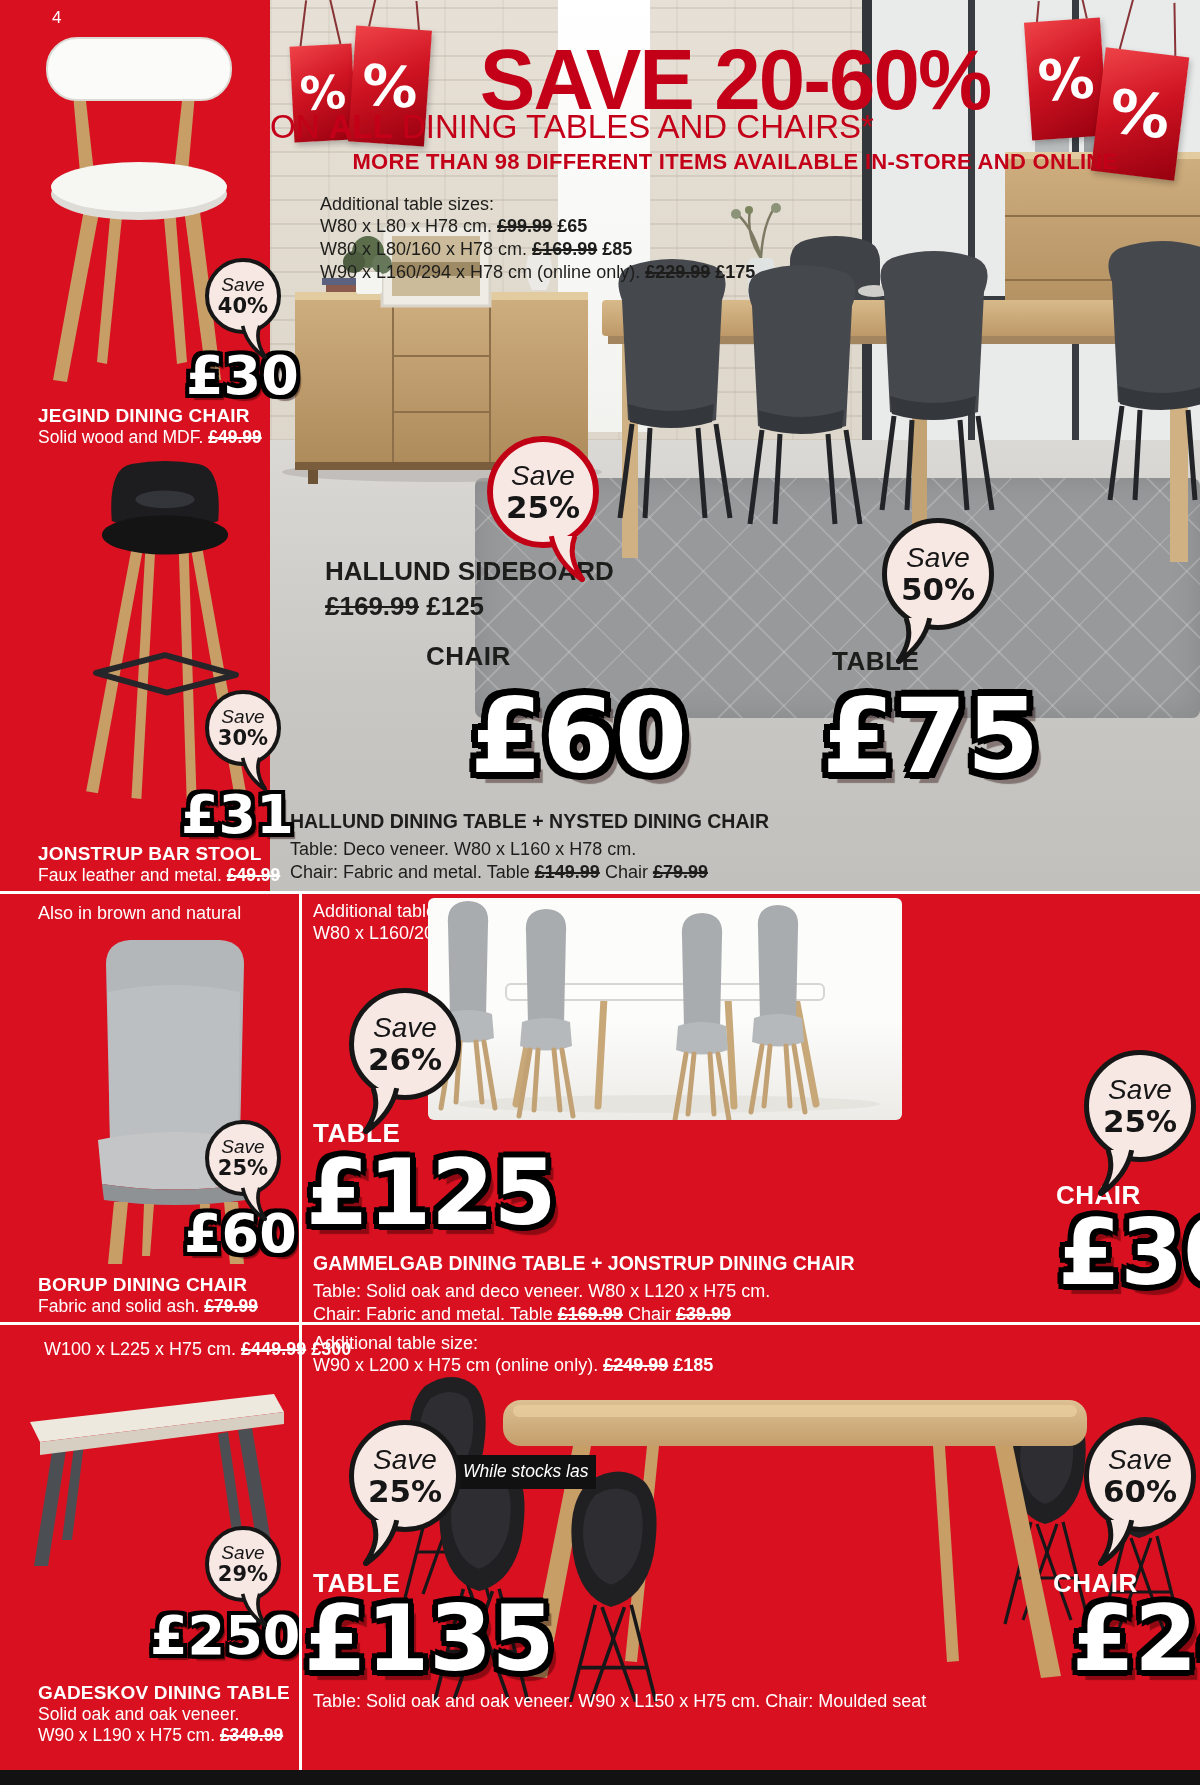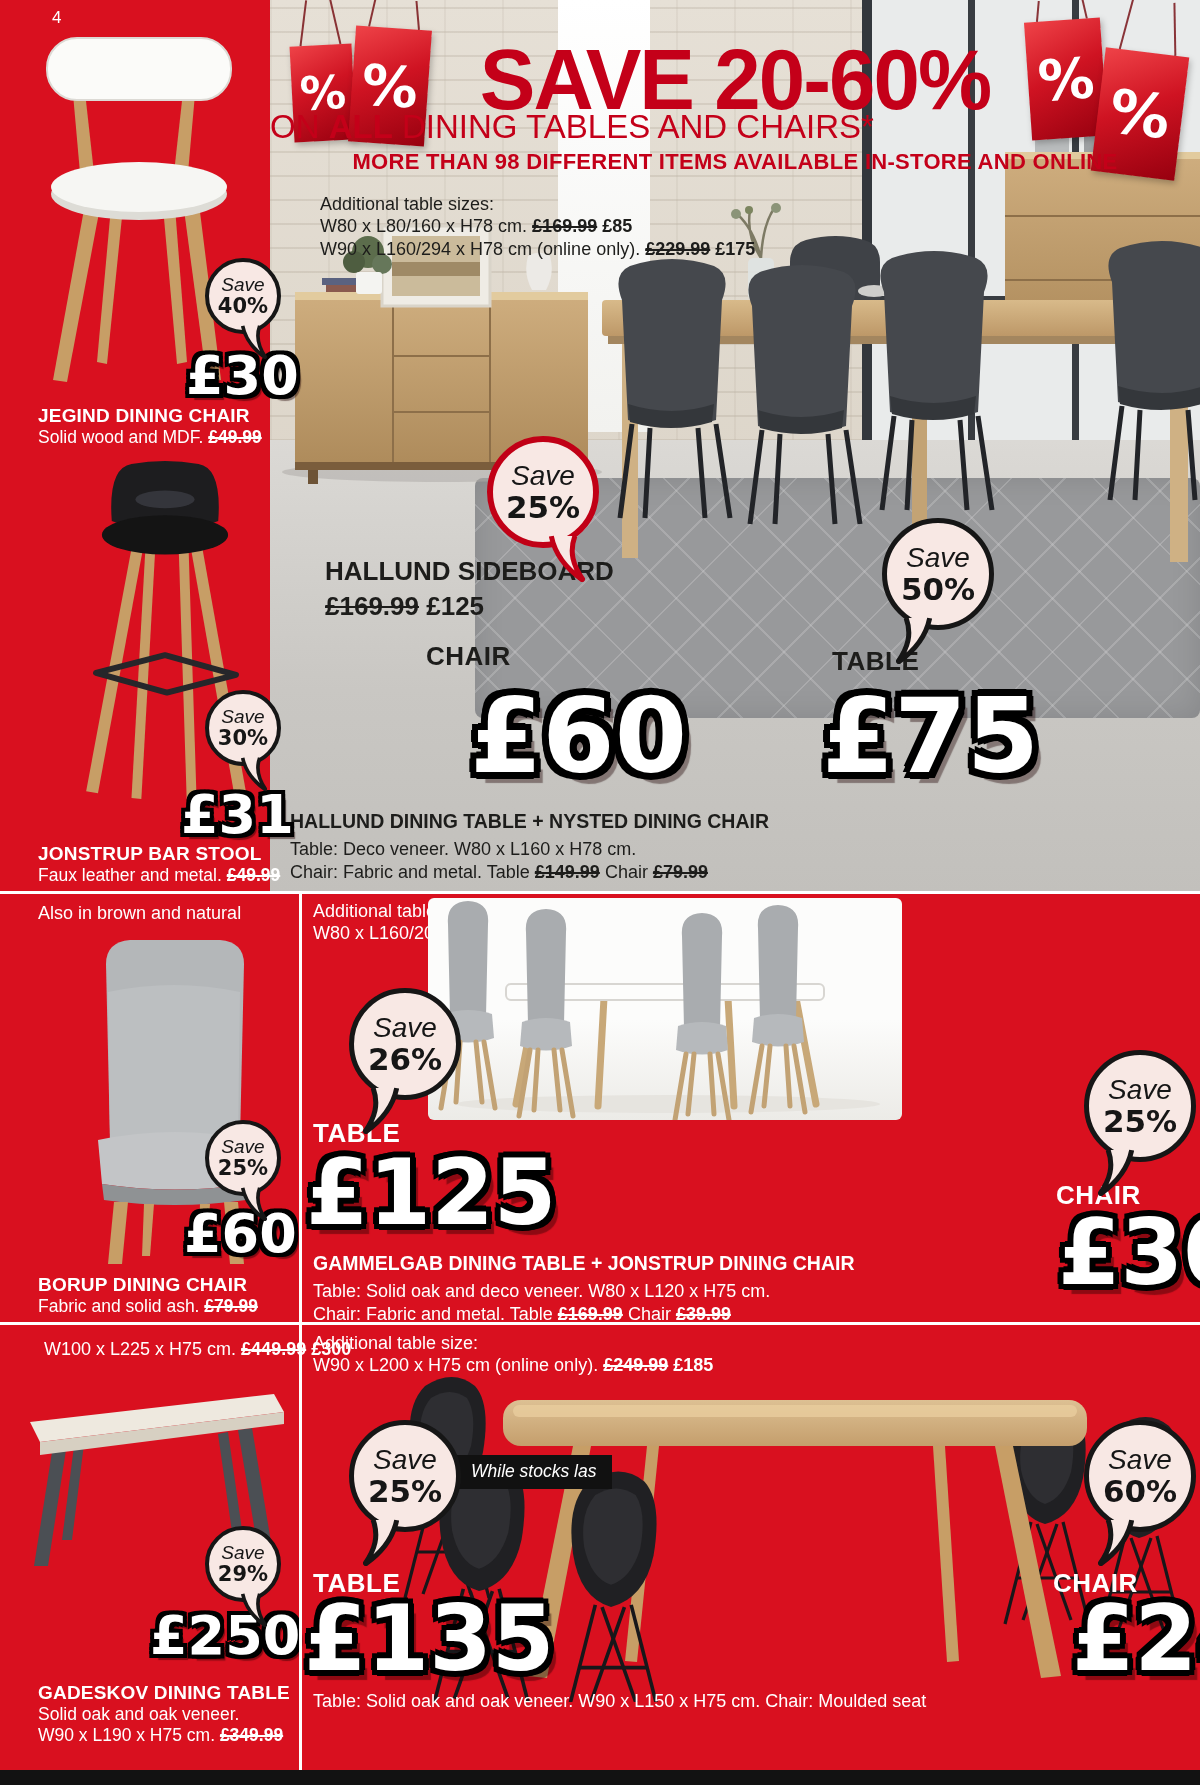--- a/index.html
+++ b/index.html
@@ -76,21 +76,21 @@
   .rug .pat{position:absolute;inset:0;border-radius:8px;opacity:.5;
        background:repeating-linear-gradient(45deg,transparent 0 36px,rgba(255,255,255,.35) 36px 38px),
                   repeating-linear-gradient(-45deg,transparent 0 36px,rgba(255,255,255,.35) 36px 38px)}
   
   .vline{left:299px;top:891px;width:3px;height:879px;background:#fff}
   .hline{left:0;width:1200px;height:3px;background:#fff}
   .footer{left:0;top:1770px;width:1200px;height:15px;background:#121212}
   .photo-block{left:428px;top:898px;width:474px;height:222px;border-radius:6px;
                background:linear-gradient(#fcfcfb 55%,#ecebe7)}
   .stock-badge{background:#111;color:#fff;font-style:italic;font-size:17.5px;
-               padding:6px 16px 7px;white-space:nowrap}
+               padding:6px 8px 7px;white-space:nowrap}
 </style>
 </head>
 <body>
 
 <div class="abs photo">
   <div class="abs wall"></div>
   <div class="abs brick"></div>
   <div class="abs win-a"></div>
   <div class="abs win-b">
     <div class="vbar" style="left:96px"></div>
@@ -198,20 +198,21 @@
       <i style="right:13px;top:-53px;height:53px;transform:rotate(-8deg)"></i>
     <span style="font-size:60px">%</span>
     </div>
 
   <div class="abs hero-title" style="left:0;top:30px">SAVE 20-60%</div>
   <div class="abs hero-sub" style="left:0;top:108px"><span>ON </span><b>ALL</b><span> DINING TABLES AND CHAIRS*</span></div>
   <div class="abs hero-tag" style="left:0;top:149px">MORE THAN 98 DIFFERENT ITEMS AVAILABLE IN-STORE AND ONLINE</div>
 
   <div class="abs k" style="left:50px;top:194px">
     <div class="add-head">Additional table sizes:</div>
+    <div class="add-line"><span>W80 x L80 x H78 cm. </span><s>£99.99</s> <b>£65</b></div>
     <div class="add-line"><span>W80 x L80/160 x H78 cm. </span><s>£169.99</s> <b>£85</b></div>
     <div class="add-line"><span>W90 x L160/294 x H78 cm (online only). </span><s>£229.99</s> <b>£175</b></div>
   </div>
 
   <div class="abs k" style="left:55px;top:556px;font-weight:700;font-size:26px">
     <div>HALLUND SIDEBOARD</div>
     <div style="margin-top:4px"><s>£169.99</s><span> £125</span></div>
   </div>
 
   <div class="abs kind k" style="left:156px;top:641px">CHAIR</div>

